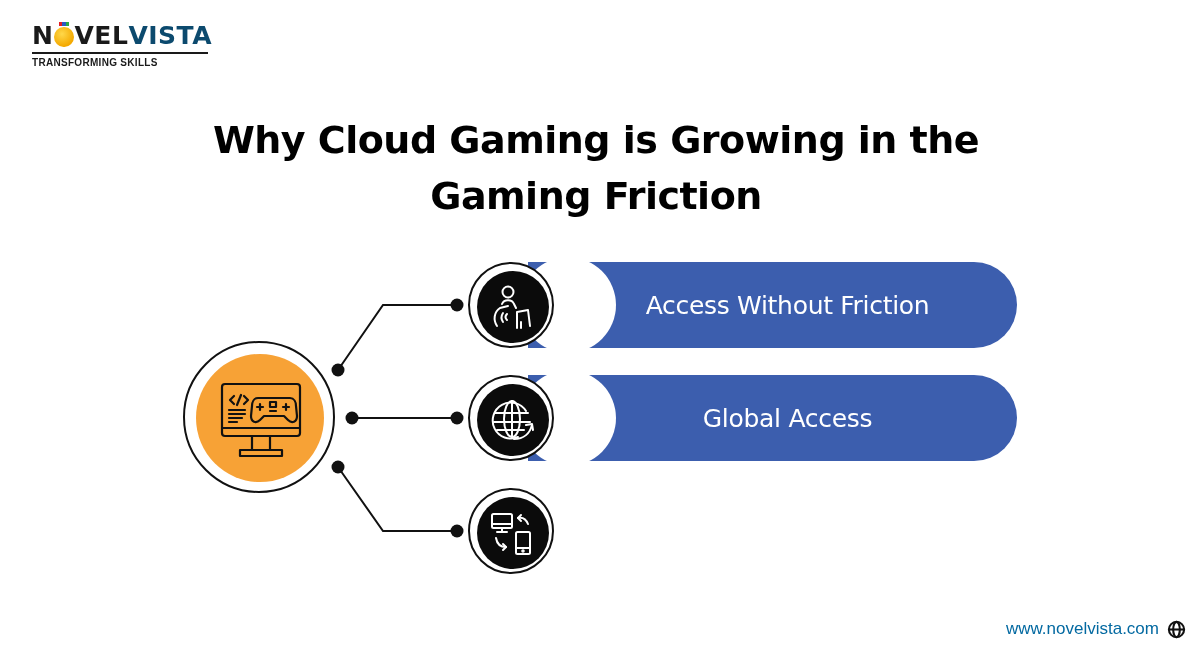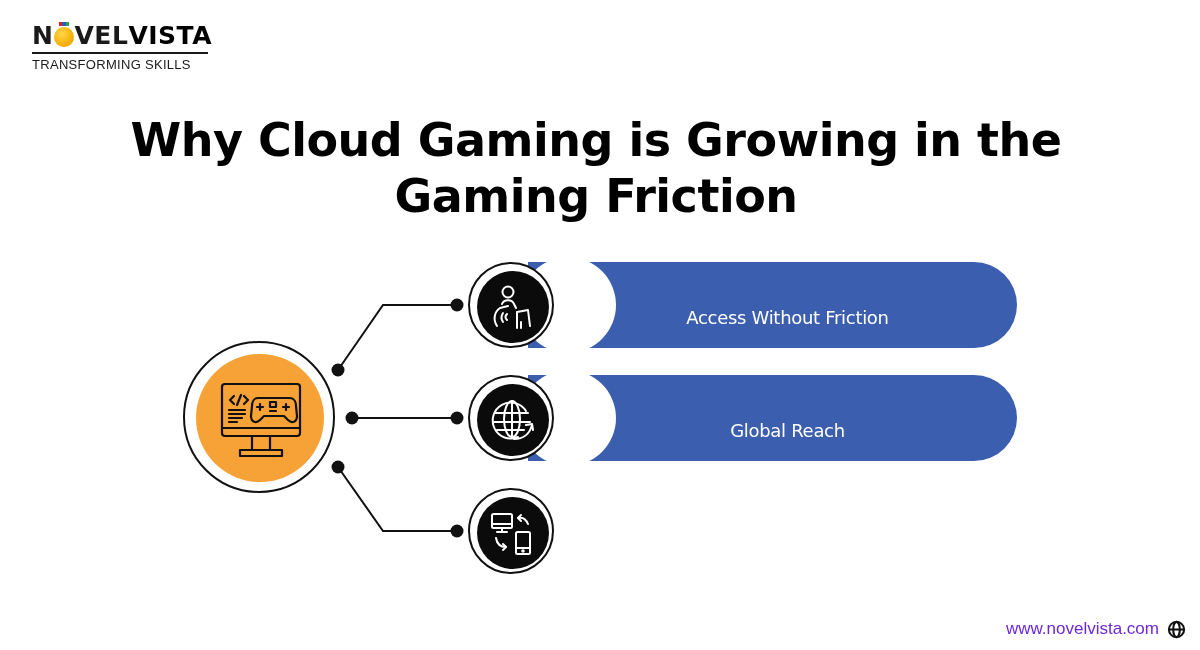--- a/index.html
+++ b/index.html
@@ -10,40 +10,40 @@
       color: #111111;
     }
     
     .logo { position: absolute; left: 32px; top: 22px; width: 180px; }
     .logo-word {
       font-family: "DejaVu Sans", sans-serif; font-weight: bold;
       font-size: 25px; letter-spacing: 0.5px; line-height: 28px;
       white-space: nowrap; display: flex; align-items: center;
     }
     .logo-word .dark { color: #1a1a1a; }
-    .logo-word .red { color: #000000; }
+    .logo-word .red { color: #0c4a6e; }
     .logo-o {
       display: inline-block; width: 20px; height: 20px; border-radius: 50%;
       background: radial-gradient(circle at 40% 35%, #ffd84a, #f4a900 70%);
       margin: 0 1px; position: relative; top: 1px;
     }
     .logo-o::before {
       content: ""; position: absolute; left: 5px; top: -5px; width: 10px; height: 4px;
       background: linear-gradient(90deg, #e31e24 33%, #2b59c3 33% 66%, #2aa745 66%);
     }
     .logo-rule { height: 2px; background: #1a1a1a; margin: 2px 0 3px 0; width: 176px; }
     .logo-tag {
-      font-size: 13px; letter-spacing: 0.3px; color: #1a1a1a; white-space: nowrap;
+      font-size: 10px; letter-spacing: 0.3px; color: #1a1a1a; white-space: nowrap; font-weight: bold;
     }
 
     
     .title {
       position: absolute; left: 0; top: 112px; width: 1192px; text-align: center;
       font-family: "DejaVu Sans", sans-serif; font-weight: bold;
-      font-size: 46px; line-height: 56px; color: #000; letter-spacing: -0.5px;
+      font-size: 38px; line-height: 56px; color: #000; letter-spacing: -0.5px;
     }
 
     
     .hub-ring {
       position: absolute; left: 183px; top: 341px; width: 152px; height: 152px;
       border: 2px solid #111; border-radius: 50%; box-sizing: border-box; background: #fff;
     }
     .hub-core {
       position: absolute; left: 196px; top: 354px; width: 128px; height: 128px;
       border-radius: 50%; background: #f7a236;
@@ -55,40 +55,40 @@
     .item { position: absolute; left: 468px; width: 550px; height: 86px; }
     .pill {
       position: absolute; left: 60px; top: 0; width: 489px; height: 86px;
       background: #3c5eae; border-radius: 0 43px 43px 0;
     }
     .pill-cut {
       position: absolute; left: -8px; top: -5px; width: 96px; height: 96px;
       border-radius: 50%; background: #fff;
     }
     .pill-label {
-      position: absolute; left: 40px; right: 10px; top: 12px; height: 86px;
+      position: absolute; left: 40px; right: 10px; top: 0; height: 86px;
       display: flex; align-items: center; justify-content: center;
       color: #ffffff; font-family: "DejaVu Sans", sans-serif;
-      font-size: 18px; letter-spacing: -0.3px; white-space: nowrap;
+      font-size: 25px; letter-spacing: -0.3px; white-space: nowrap;
     }
     .icon-ring {
       position: absolute; left: 0; top: 0; width: 86px; height: 86px;
       border: 2px solid #111; border-radius: 50%; box-sizing: border-box; background: #fff;
     }
     .icon-core {
       position: absolute; left: 7px; top: 7px; width: 72px; height: 72px;
       border-radius: 50%; background: #0b0b0b;
       display: flex; align-items: center; justify-content: center;
     }
     .icon-core svg { width: 50px; height: 50px; }
 
     
     .footer {
       position: absolute; right: 14px; top: 619px; display: flex; align-items: center; gap: 8px;
-      font-size: 17px; color: #6d28d9;
+      font-size: 17px; color: #0369a1;
     }
     .footer svg { width: 19px; height: 19px; }
   </style>
 </head>
 <body>
 
 <div class="logo">
   <div class="logo-word">
     <span class="dark">N</span>
     <span class="logo-o"></span>
@@ -159,21 +159,21 @@
         <path d="M29,46 L29,30 L40,28 L42,44"></path>
         <path d="M33,46 L33,40"></path>
       </svg>
     </div>
   </div>
 </div>
 
 <div class="item" style="top:375px;">
   <div class="pill">
     <div class="pill-cut"></div>
-    <div class="pill-label">Global Reach</div>
+    <div class="pill-label">Global Access</div>
   </div>
   <div class="icon-ring">
     <div class="icon-core">
       <svg viewBox="0 0 50 50" fill="none" stroke="#fff" stroke-width="2" stroke-linecap="round" stroke-linejoin="round">
         <path d="M38,16 A18,18 0 1 0 30,42"></path>
         <ellipse cx="24" cy="24" rx="8" ry="18"></ellipse>
         <line x1="24" y1="6" x2="24" y2="42"></line>
         <line x1="7" y1="18" x2="40" y2="18"></line>
         <line x1="6" y1="27" x2="42" y2="27"></line>
         <line x1="9" y1="35" x2="36" y2="35"></line>

